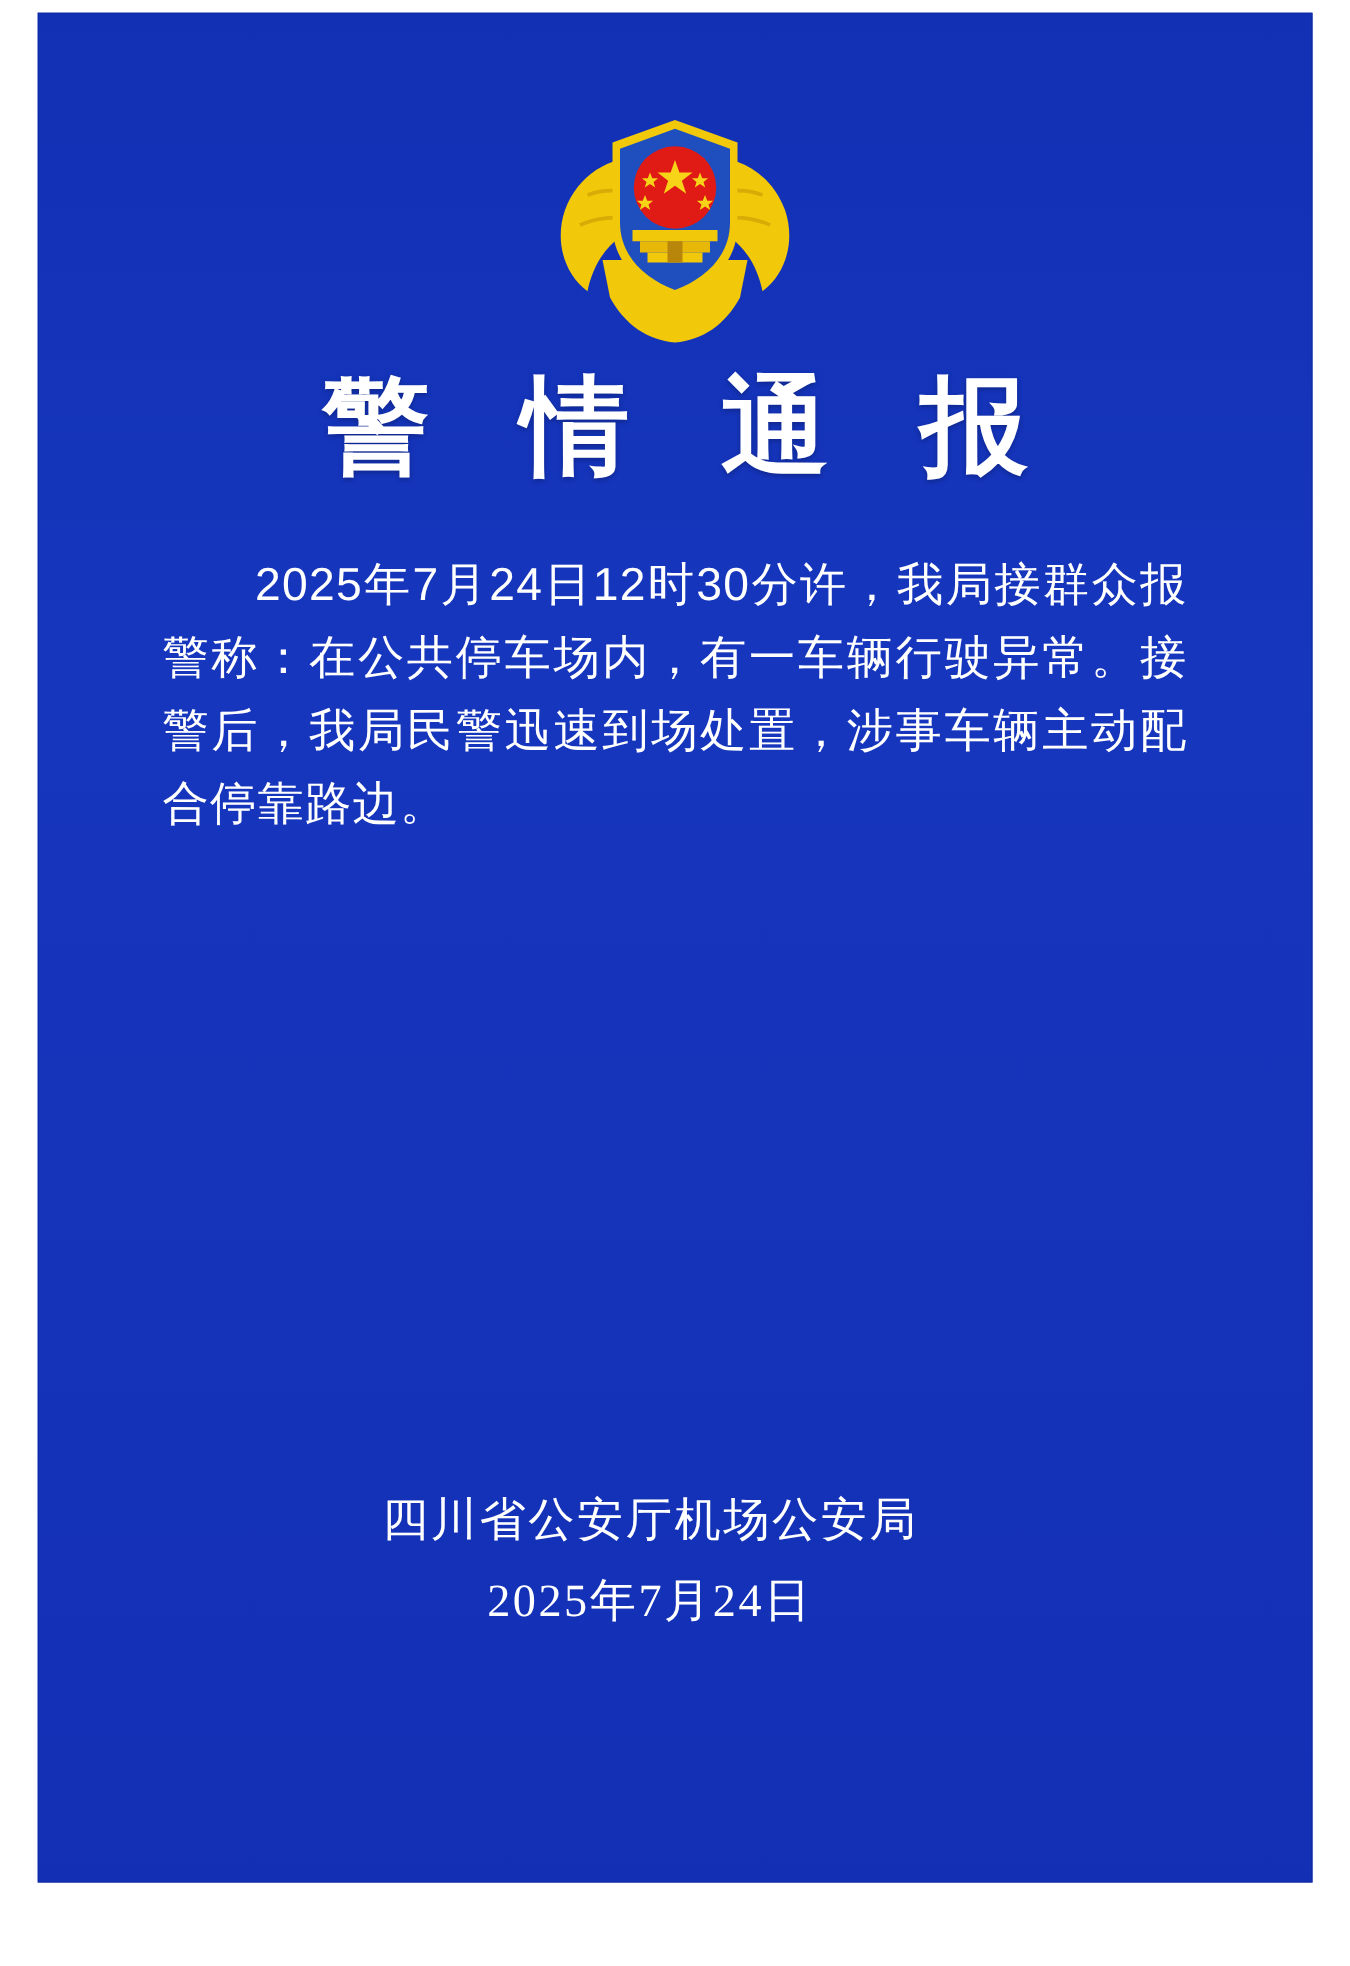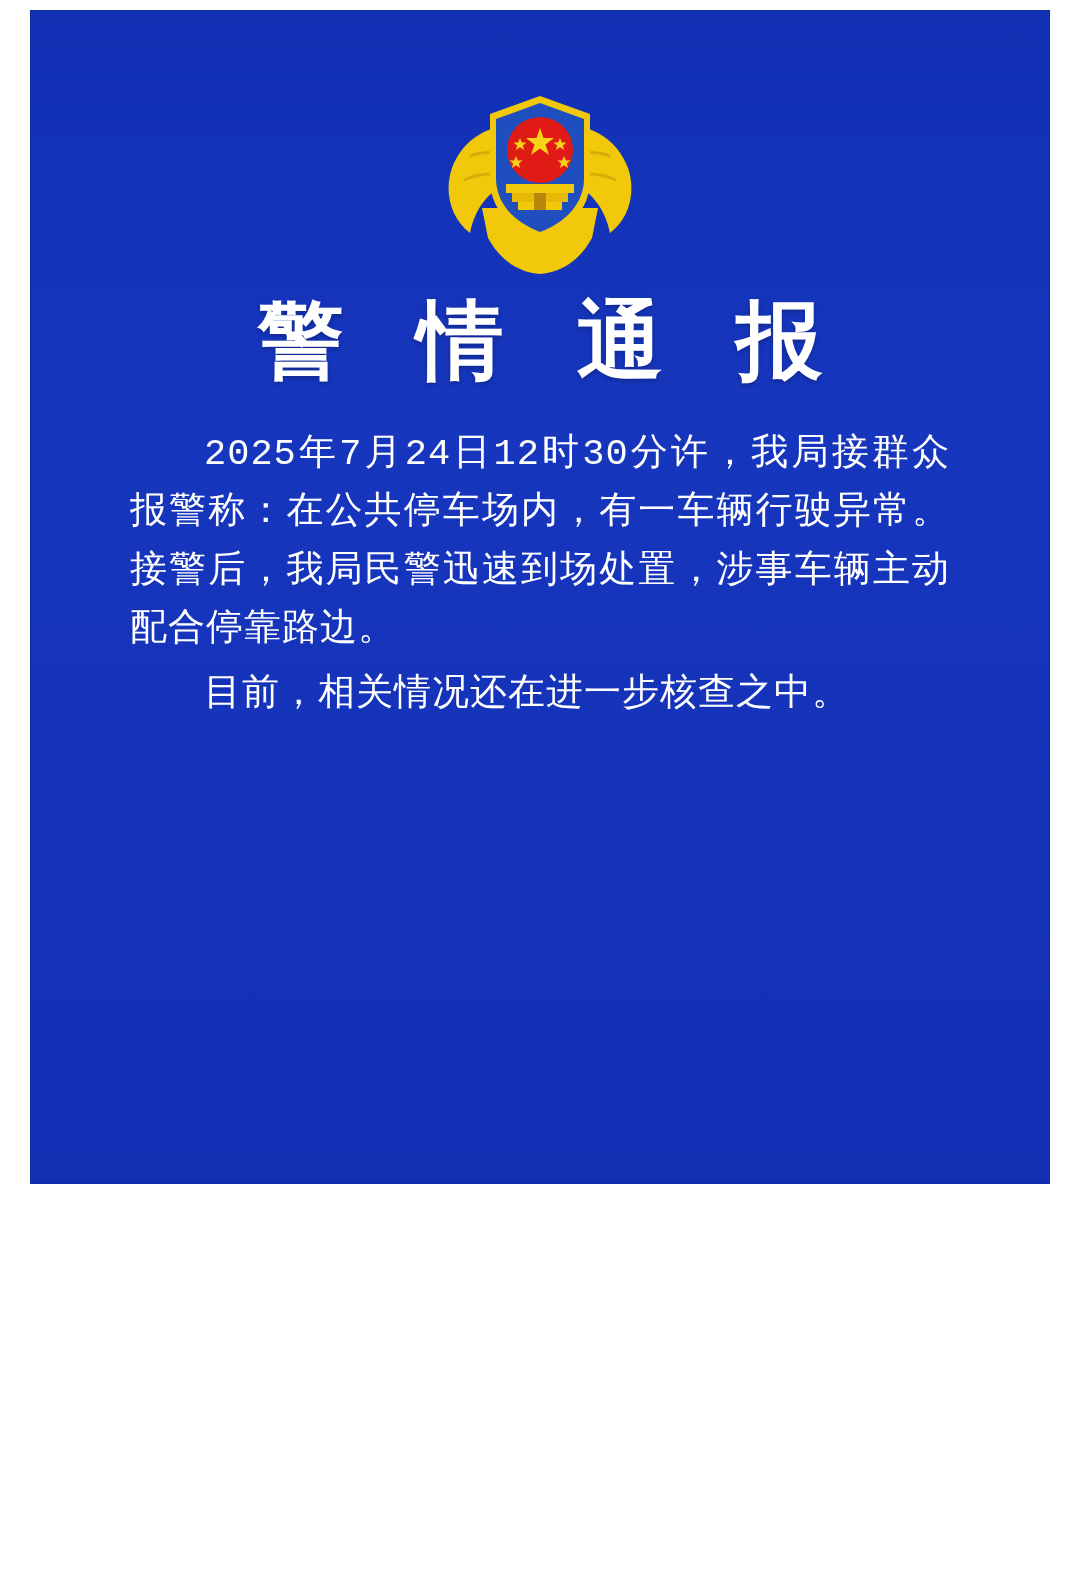--- a/index.html
+++ b/index.html
@@ -11,21 +11,21 @@
     height: 1573px;
     background: #ffffff;
     font-family: "Liberation Serif", "DejaVu Serif", serif;
     overflow: hidden;
   }
   .poster {
     position: absolute;
     left: 30px;
     top: 10px;
     width: 1020px;
-    height: 1174px;
+    height: 1496px;
     background: #1434b8;
     background: linear-gradient(180deg, #1130b4 0%, #1636bd 35%, #1330b5 100%);
     box-shadow: 0 0 0 1px #0f2ba4 inset;
     overflow: hidden;
   }
 
   
   .emblem-wrap {
     position: absolute;
     left: 0;
@@ -55,26 +55,26 @@
     font-family: "Liberation Serif", "DejaVu Serif", serif;
     text-shadow: 0 2px 4px rgba(0,0,0,0.25);
     line-height: 1.2;
   }
 
   
   .body-text {
     position: absolute;
     left: 100px;
     right: 100px;
-    top: 415px;
+    top: 429px;
     color: #ffffff;
     font-size: 37px;
     line-height: 1.58;
     letter-spacing: 1px;
-    font-family: Liberation Mono, monospace;
+    font-family: Liberation Sans, sans-serif;
   }
   .body-text p {
     margin: 0 0 6px 0;
     text-indent: 2em;
     text-align: justify;
     text-justify: inter-ideograph;
   }
 
   
   .signature {
@@ -132,17 +132,20 @@
         <rect x="78" y="114" width="44" height="8" fill="#f2c80b"></rect>
         <rect x="94" y="105" width="12" height="17" fill="#b8860b"></rect>
       </svg>
     </div>
   </div>
 
   <div class="title">警 情 通 报</div>
 
   <div class="body-text">
     <p>2025年7月24日12时30分许，我局接群众报警称：在公共停车场内，有一车辆行驶异常。接警后，我局民警迅速到场处置，涉事车辆主动配合停靠路边。</p>
-    <p>目前，相关情况还在进一步核查之中。</p>
   </div>
 
+  <div class="signature">
+    <div class="org">四川省公安厅机场公安局</div>
+    <div class="date">2025年7月24日</div>
+  </div>
 
 </div>
 
 </body></html>

